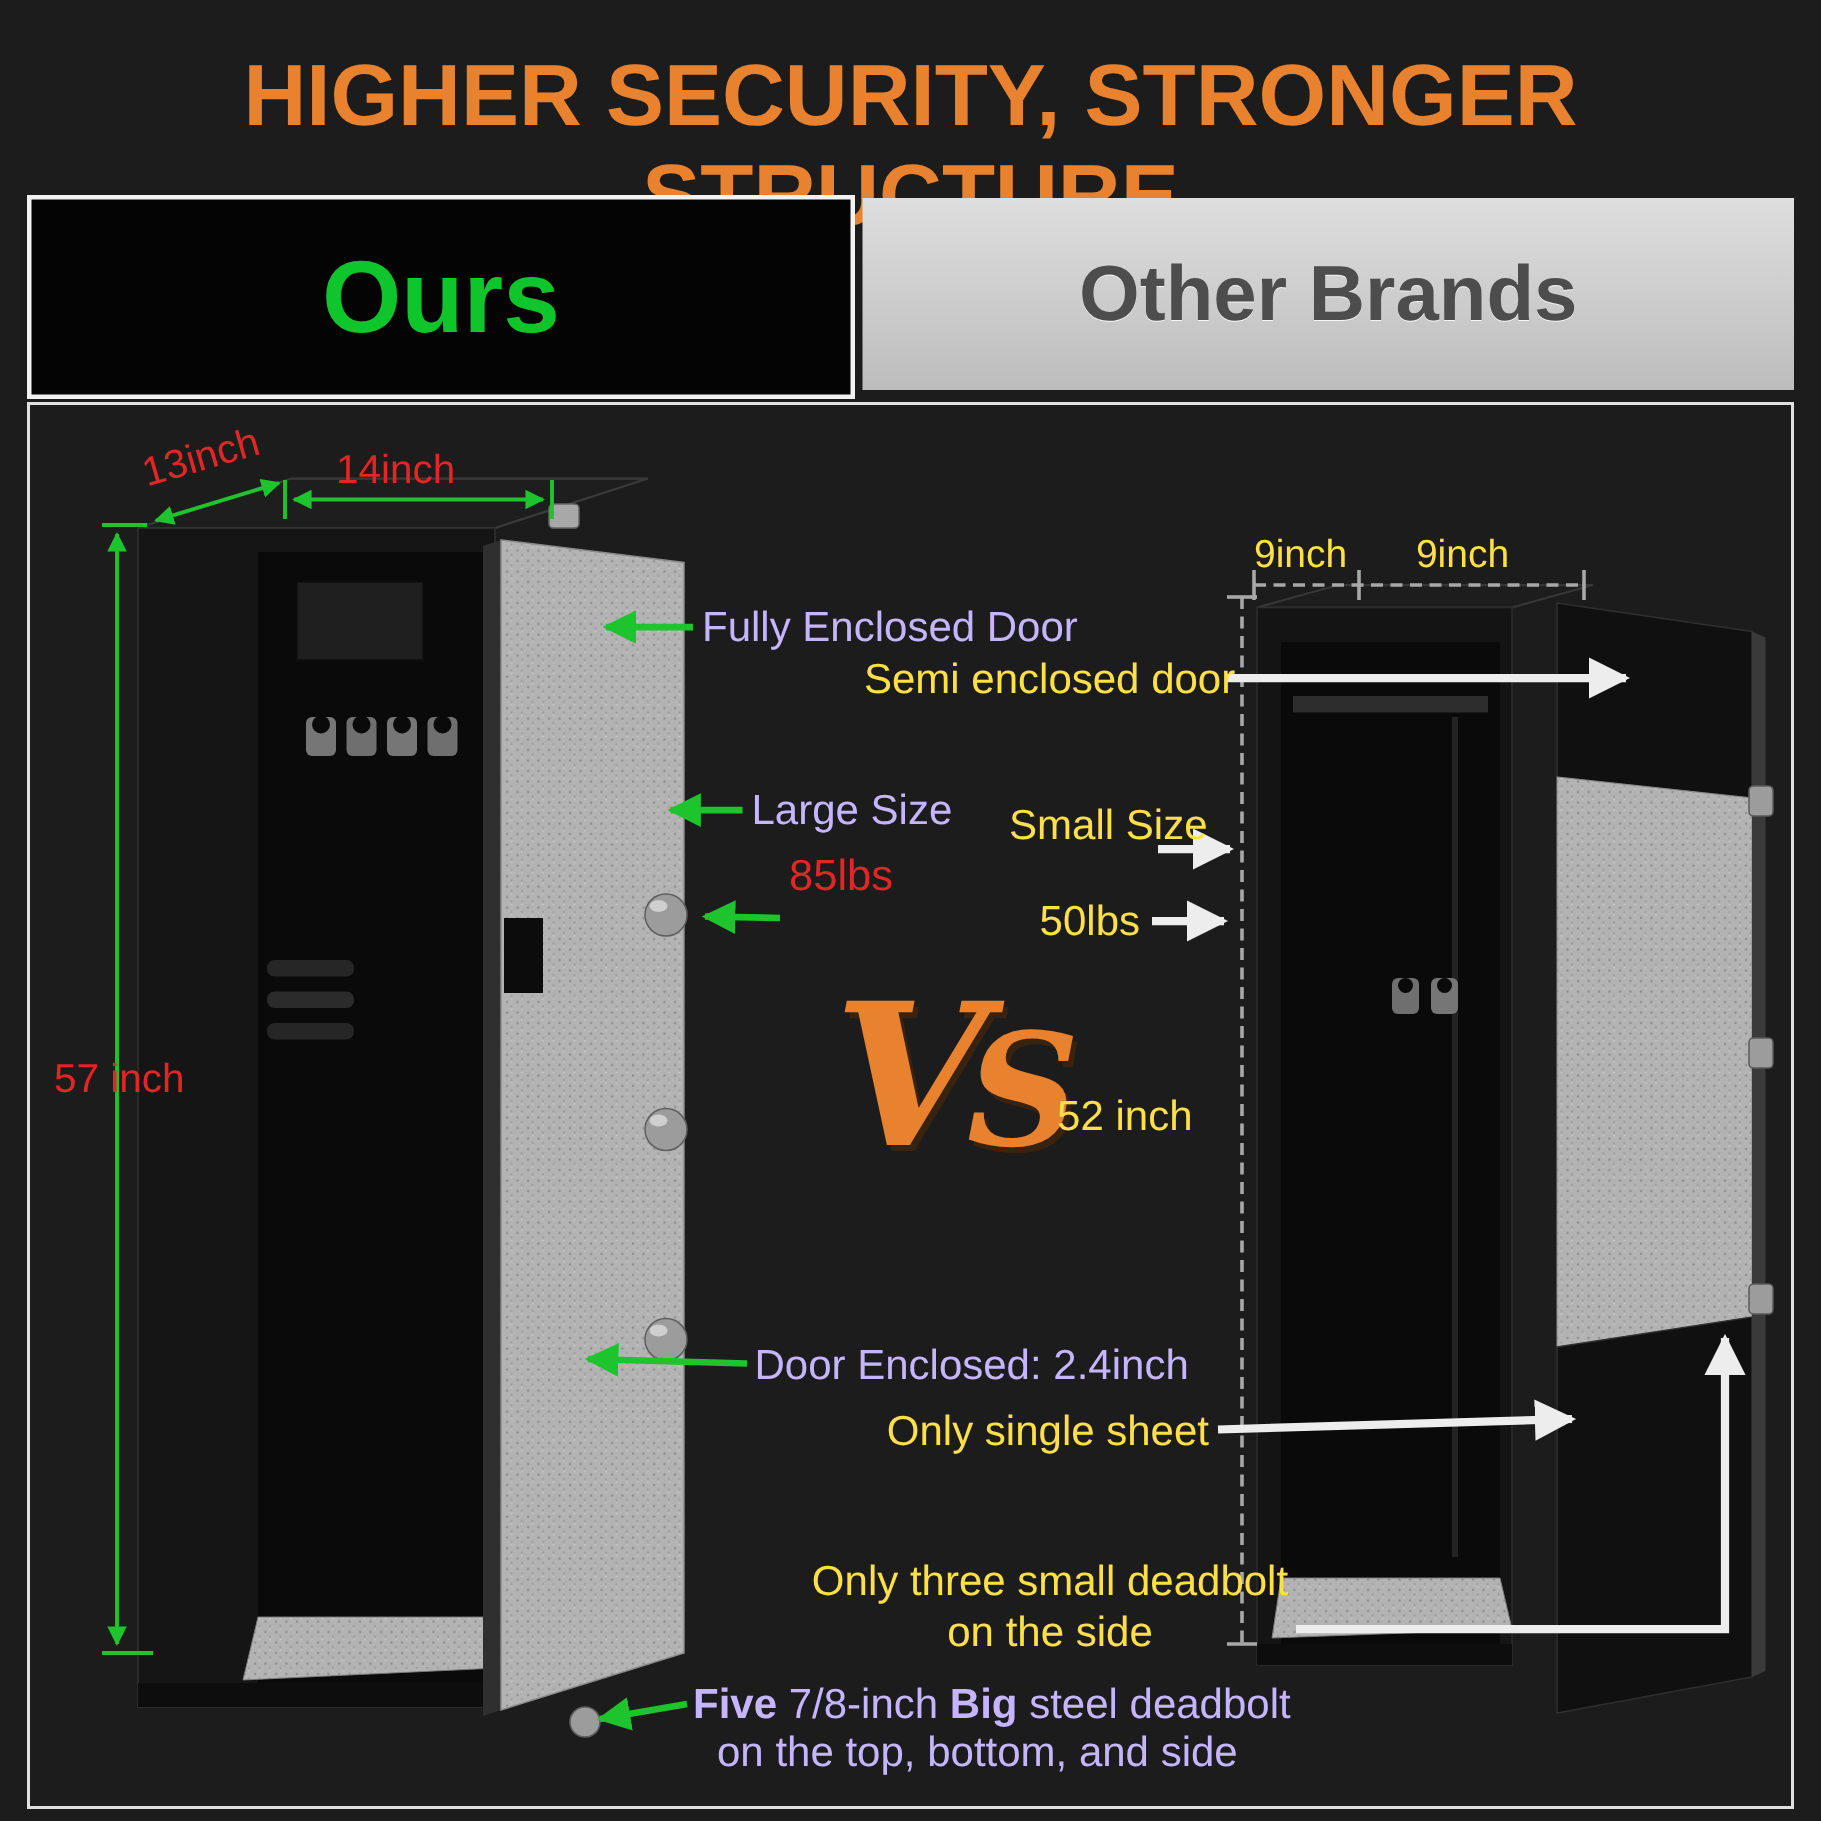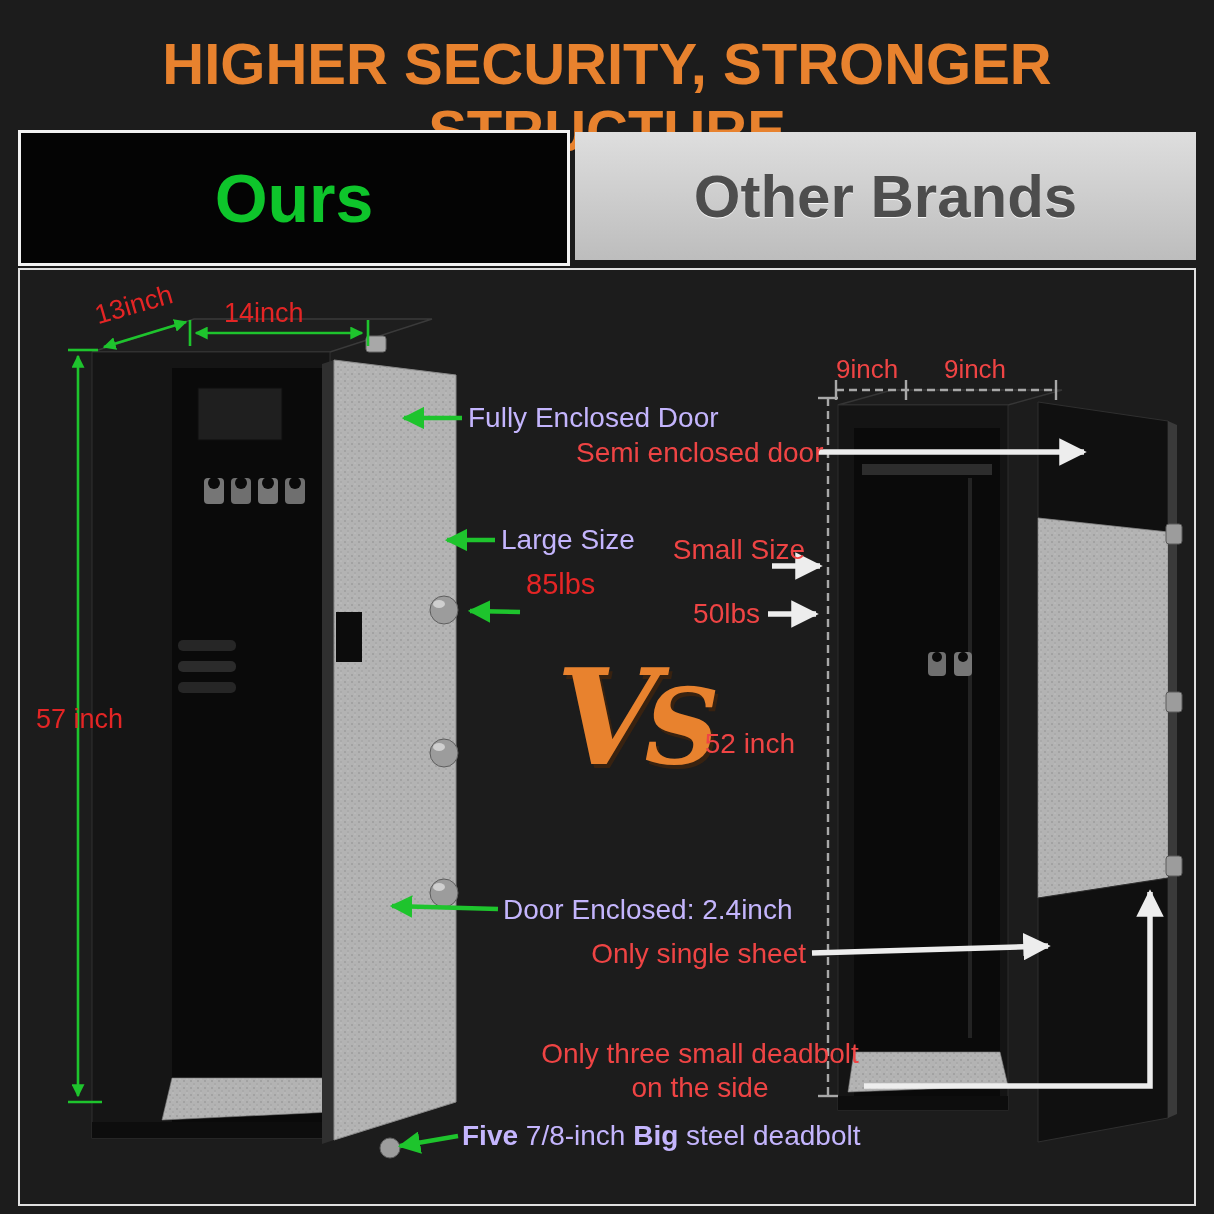--- a/index.html
+++ b/index.html
@@ -7,25 +7,25 @@
           font-family:"Liberation Sans",sans-serif;overflow:hidden;}
   .abs{position:absolute;}
   .title{left:0;top:30px;width:1214px;text-align:center;color:#e8822e;
          font-size:58px;font-weight:bold;letter-spacing:0px;}
   .ours-banner{left:18px;top:130px;width:546px;height:130px;background:#040404;
                border:3px solid #f2f2f2;display:flex;align-items:center;justify-content:center;}
   .ours-header{color:#0ec52b;font-size:68px;font-weight:bold;}
   .other-banner{left:575px;top:132px;width:621px;height:128px;
                 background:linear-gradient(#dedede,#bdbdbd);
                 display:flex;align-items:center;justify-content:center;}
-  .other-header{color:#4d4d4d;font-size:60px;font-weight:bold;text-shadow:0 1px 0 #f5f5f5;}
+  .other-header{color:#4d4d4d;font-size:52px;font-weight:bold;text-shadow:0 1px 0 #f5f5f5;}
   .main-frame{left:18px;top:268px;width:1174px;height:934px;border:2px solid #e0e0e0;}
   .red-label{color:#e42525;font-size:27px;white-space:nowrap;}
   .green-label{color:#c4b5fd;font-size:28px;white-space:nowrap;}
-  .white-label{color:#ef4444;font-size:28px;white-space:nowrap;}
+  .white-label{color:#fde047;font-size:28px;white-space:nowrap;}
   .rot{transform:rotate(-16deg);transform-origin:left bottom;}
   .vs{left:556px;top:640px;color:#e8822e;font-family:"DejaVu Serif",serif;
       font-style:italic;font-weight:bold;text-shadow:3px 4px 0 rgba(80,40,8,.55);}
   .vs .v{font-size:132px;}
   .vs .s{font-size:104px;margin-left:-14px;}
   .r{text-align:right;}
   .c{text-align:center;}
   .b{font-weight:bold;}
   svg{position:absolute;left:0;top:0;pointer-events:none;}
 </style>
@@ -169,20 +169,21 @@
   <div class="abs red-label" style="left:36px;top:704px;">57 inch</div>
 
   <div class="abs green-label" style="left:468px;top:402px;">Fully Enclosed Door</div>
   <div class="abs green-label" style="left:501px;top:524px;">Large Size</div>
   <div class="abs red-label" style="left:526px;top:568px;font-size:29px;">85lbs</div>
   <div class="abs green-label" style="left:503px;top:894px;">Door Enclosed: 2.4inch</div>
 
   <div class="abs green-label" style="left:462px;top:1120px;">
     <span class="b">Five</span><span> 7/8-inch </span><span class="b">Big</span><span> steel deadbolt</span>
   </div>
+  <div class="abs green-label" style="left:478px;top:1152px;">on the top, bottom, and side</div>
 
   <div class="abs vs">
     <span class="v">V</span><span class="s">S</span>
   </div>
 
   <div class="abs white-label" style="left:836px;top:354px;width:70px;font-size:26px;">9inch</div>
   <div class="abs white-label c" style="left:938px;top:354px;width:74px;font-size:26px;">9inch</div>
   <div class="abs white-label r" style="left:680px;top:728px;width:115px;">52 inch</div>
 
   <div class="abs white-label r" style="left:576px;top:437px;width:232px;">Semi enclosed door</div>

